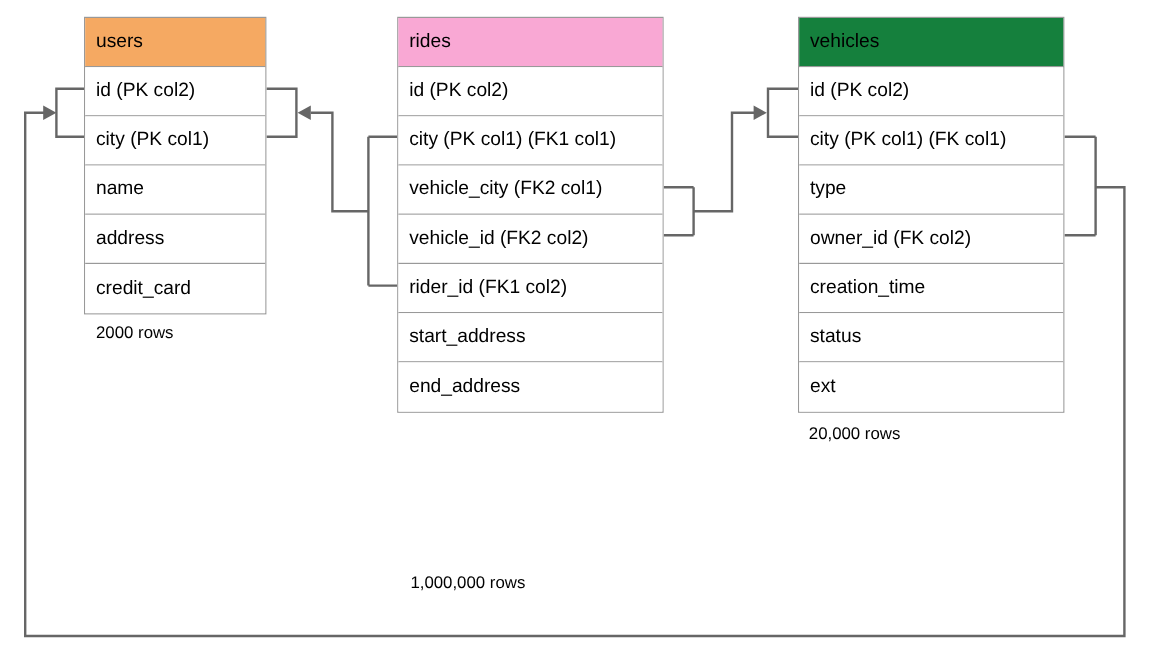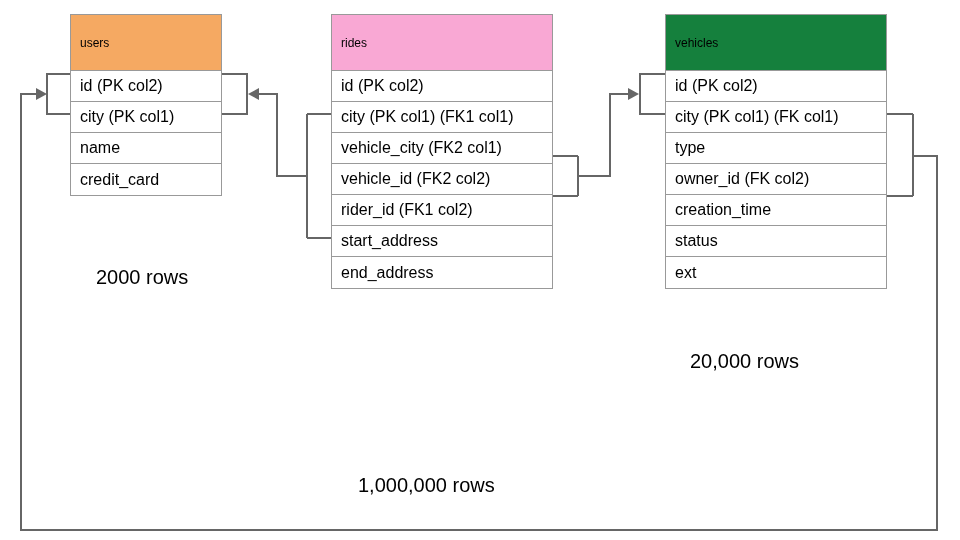--- a/index.html
+++ b/index.html
@@ -20,52 +20,51 @@
   #connector-layer path { stroke: #666666; stroke-width: 2; fill: none; }
   #connector-layer polygon { fill: #666666; stroke: none; }
 
   .db-table {
     position: absolute;
     background: #ffffff;
     border: 1px solid #999999;
     z-index: 2;
   }
   .db-table .hdr {
-    height: 56px;
+    height: 41px;
     display: flex; align-items: center;
     padding: 0 9px;
     border-bottom: 1px solid #999999;
-    font-size: 12px;
+    font-size: 16px;
   }
   .db-table .row {
-    height: 31px;
+    height: 41px;
     display: flex; align-items: center;
     padding: 0 9px;
     border-bottom: 1px solid #999999;
     font-size: 16px;
     background: #ffffff;
     white-space: nowrap;
   }
   .db-table .row:last-child { border-bottom: none; }
 
   #t-users    { left: 70px;  top: 14px; width: 152px; }
   #t-rides    { left: 331px; top: 14px; width: 222px; }
   #t-vehicles { left: 665px; top: 14px; width: 222px; }
 
   #t-users .hdr    { background: #f5a962; }
   #t-rides .hdr    { background: #f9a8d4; }
   #t-vehicles .hdr { background: #15803d; }
 
   .row-count {
     position: absolute;
-    font-size: 20px;
+    font-size: 14px;
     line-height: 16px;
     z-index: 2;
     white-space: nowrap;
-    margin-left: 16px;
   }
   #rc-users    { left: 80px;  top: 269px; }
   #rc-rides    { left: 342px; top: 477px; }
   #rc-vehicles { left: 674px; top: 353px; }
 </style>
 </head>
 <body>
 
 <svg id="connector-layer" viewBox="0 0 960 540" xmlns="http://www.w3.org/2000/svg">
 
@@ -89,20 +88,21 @@
     <path d="M70 74 H47 V114 H70"></path>
     <polygon points="47,94 36,88 36,100"></polygon>
   </g>
 </svg>
 
 <div class="db-table" id="t-users">
   <div class="hdr">users</div>
   <div class="row">id (PK col2)</div>
   <div class="row">city (PK col1)</div>
   <div class="row">name</div>
+  <div class="row">address</div>
   <div class="row">credit_card</div>
 </div>
 <div class="row-count" id="rc-users">2000 rows</div>
 
 <div class="db-table" id="t-rides">
   <div class="hdr">rides</div>
   <div class="row">id (PK col2)</div>
   <div class="row">city (PK col1) (FK1 col1)</div>
   <div class="row">vehicle_city (FK2 col1)</div>
   <div class="row">vehicle_id (FK2 col2)</div>

